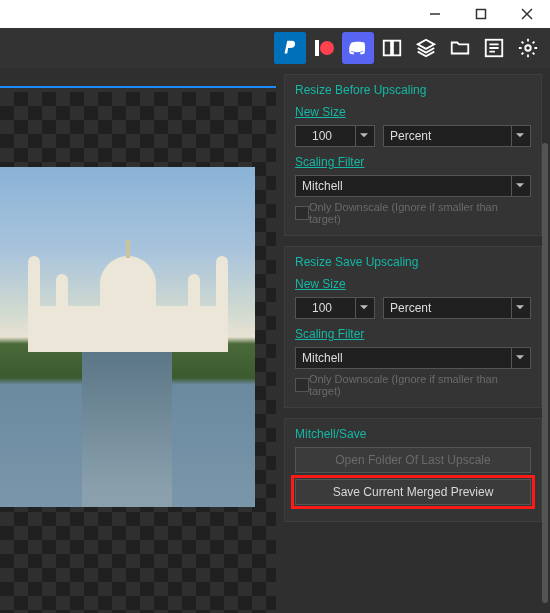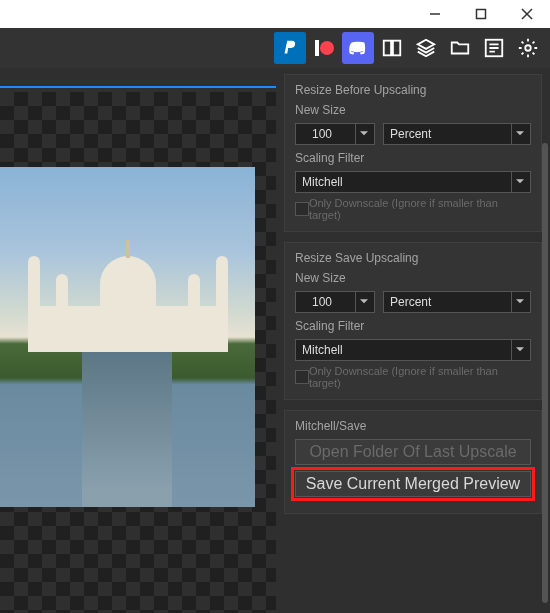--- a/index.html
+++ b/index.html
@@ -116,25 +116,25 @@
     position: absolute; right: 2px; top: 75px; bottom: 10px;
     width: 6px; background: #545454; border-radius:3px;
   }
   .group {
     background: #343434;
     border: 1px solid #3e3e3e;
     padding: 8px 10px 10px 10px;
     margin-bottom: 10px;
   }
   .group-title, .label {
-    color: #a3a3a3;
+    color: #14b8a6;
     font-size: 12px;
     margin-bottom: 6px;
   }
-  .label { margin-top: 2px; }
+  .label { margin-top: 8px; text-decoration: underline; }
   .row { display: flex; gap: 8px; margin-bottom: 6px; }
   .input, .select {
     background: #202020;
     border: 1px solid #555;
     color: #dddddd;
     height: 22px;
     font-size: 12px;
     padding: 0 6px;
     display: flex; align-items: center;
     position: relative;
@@ -158,21 +158,21 @@
     margin-top: 4px;
   }
   .checkbox {
     width: 14px; height: 14px; border: 1px solid #555; background: #2b2b2b;
   }
   .btnrow {
     background: #3b3b3b;
     border: 1px solid #555;
     height: 26px;
     display: flex; align-items: center; justify-content: center;
-    color: #d8d8d8; font-size: 16px;
+    color: #d8d8d8; font-size: 12px;
     margin-bottom: 6px;
   }
   .btnrow.disabled { color: #6a6a6a; }
   .highlight {
     outline: 3px solid #ff1a1a;
     outline-offset: 1px;
   }
 </style>
 </head>
 <body>

